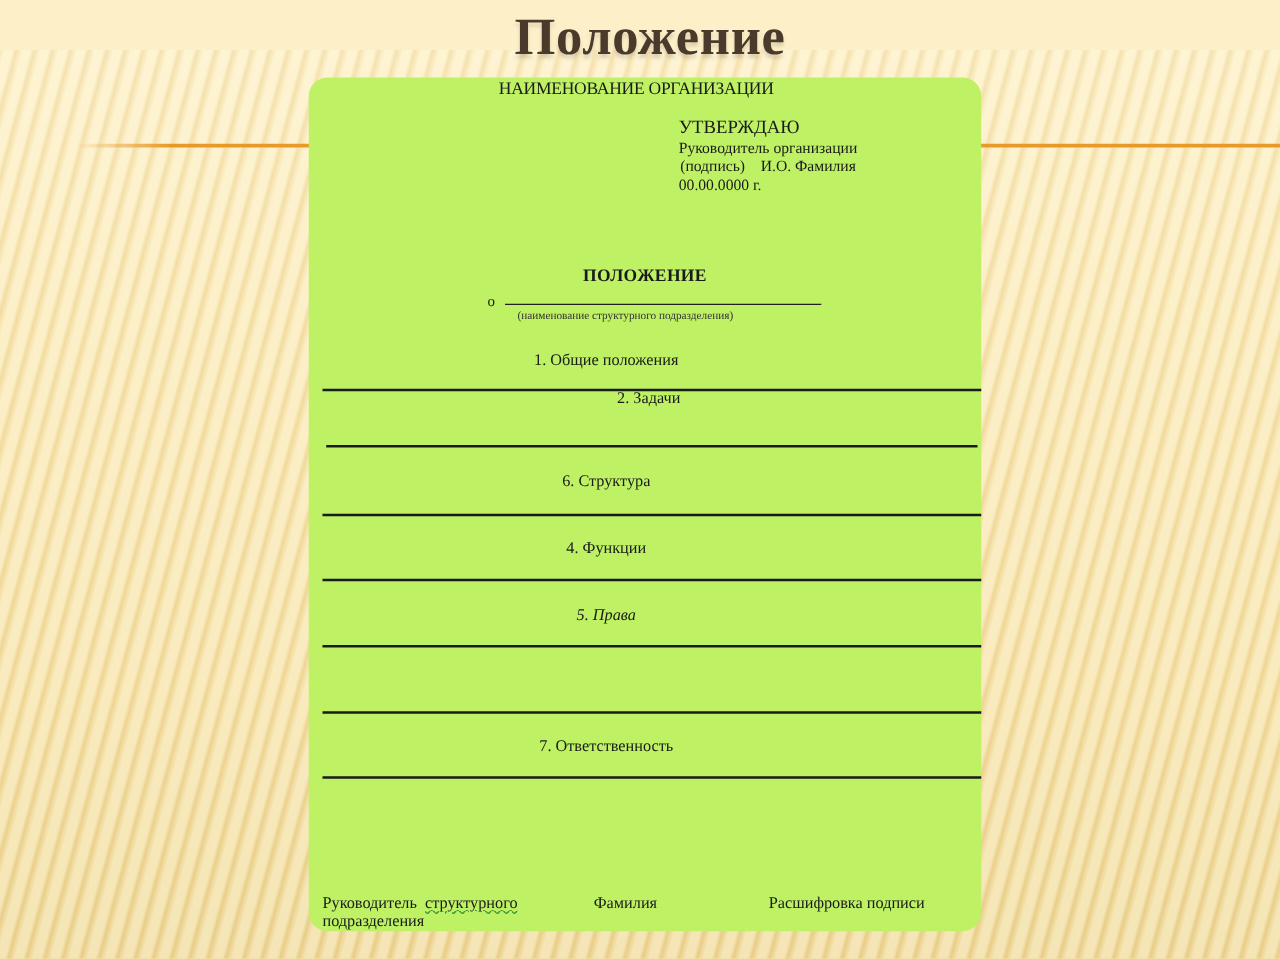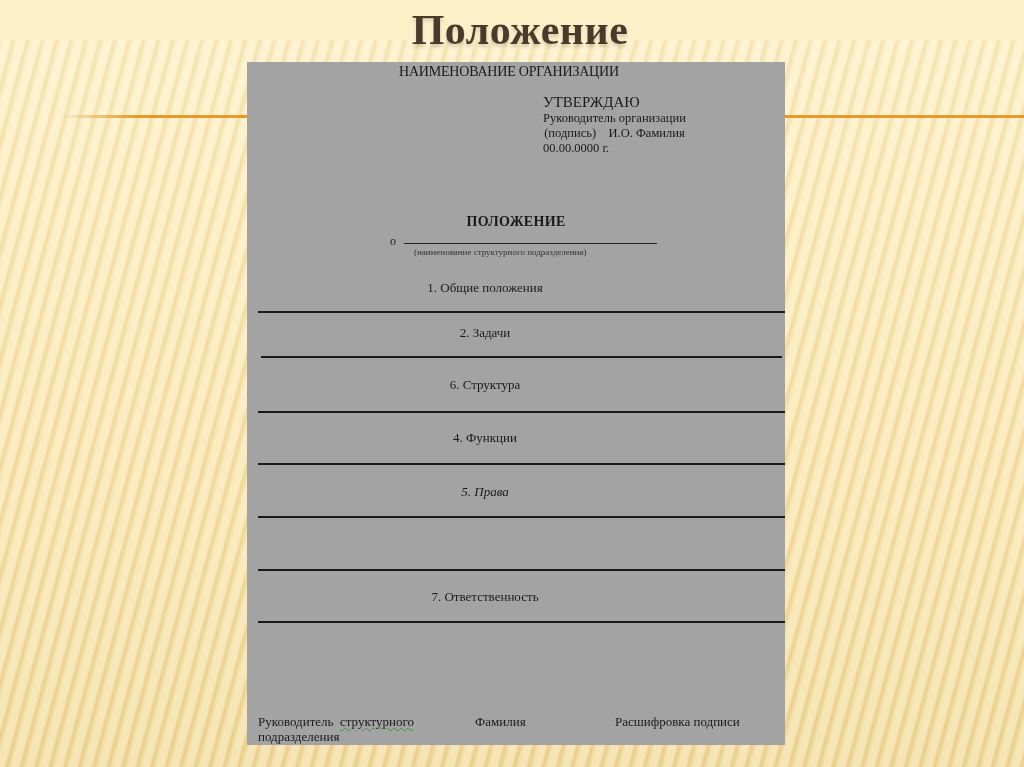--- a/index.html
+++ b/index.html
@@ -26,23 +26,24 @@
     .orange-line.right { left: 783px; width: 241px; background: #e89a28; }
     .slide-title {
       position: absolute; left: 0; top: 6px; width: 1040px; text-align: center;
       font-family: "Liberation Serif", "DejaVu Serif", serif;
       font-weight: bold; font-size: 42px; color: #4a3a2c;
       letter-spacing: 0.5px;
       text-shadow: 0 3px 3px rgba(120,100,80,0.25);
     }
     .doc {
       position: absolute; left: 247px; top: 62px; width: 538px; height: 683px;
-      background: #a3a3a3;
+      background: #bef264;
       color: #1a1a1a;
       font-family: "Liberation Serif", "DejaVu Serif", serif;
+      border-radius: 15px;
     }
     .doc .abs { position: absolute; white-space: nowrap; }
     .org { left: 152px; top: 2px; font-size: 14px; letter-spacing: -0.2px; }
     .approve-block { left: 296px; top: 31px; font-size: 12.5px; line-height: 15px; }
     .approve-block .head { font-size: 15px; line-height: 18px; }
     .doc-title { left: 0; width: 538px; text-align: center; top: 152px; font-size: 14px; font-weight: bold; letter-spacing: 0.3px; }
     .about { left: 143px; top: 172px; font-size: 12px; }
     .about-line { position: absolute; left: 157px; top: 181px; width: 253px; height: 1px; background: #222; }
     .about-sub { left: 167px; top: 185px; font-size: 9px; color: #333; }
     .section-label { left: 0; width: 476px; text-align: center; font-size: 13px; }
@@ -71,21 +72,21 @@
   </div>
 
   <div class="abs doc-title">ПОЛОЖЕНИЕ</div>
   <div class="abs about">о</div>
   <div class="about-line"></div>
   <div class="abs about-sub">(наименование структурного подразделения)</div>
 
   <div class="abs section-label" style="top:218px;">1.  Общие положения</div>
   <div class="rule" style="left:11px; width:527px; top:249px;"></div>
 
-  <div class="abs section-label" style="top:263px;">2.  Задачи</div>
+  <div class="abs section-label" style="top:248px;padding-left:34px;">2.  Задачи</div>
   <div class="rule" style="left:14px; width:521px; top:294px;"></div>
 
   <div class="abs section-label" style="top:315px;">6.  Структура</div>
   <div class="rule" style="left:11px; width:527px; top:349px;"></div>
 
   <div class="abs section-label" style="top:368px;">4.  Функции</div>
   <div class="rule" style="left:11px; width:527px; top:401px;"></div>
 
   <div class="abs section-label" style="top:422px;font-style:italic;">5.  Права</div>
   <div class="rule" style="left:11px; width:527px; top:454px;"></div>

